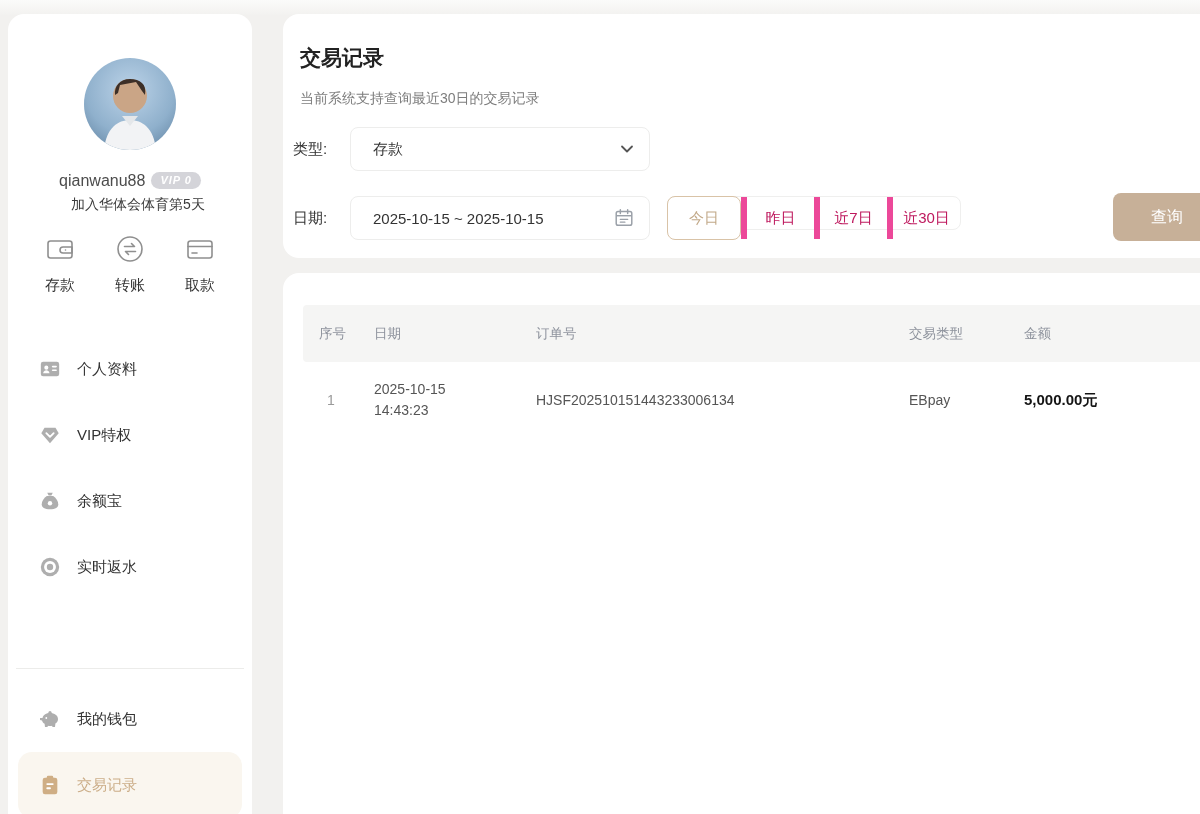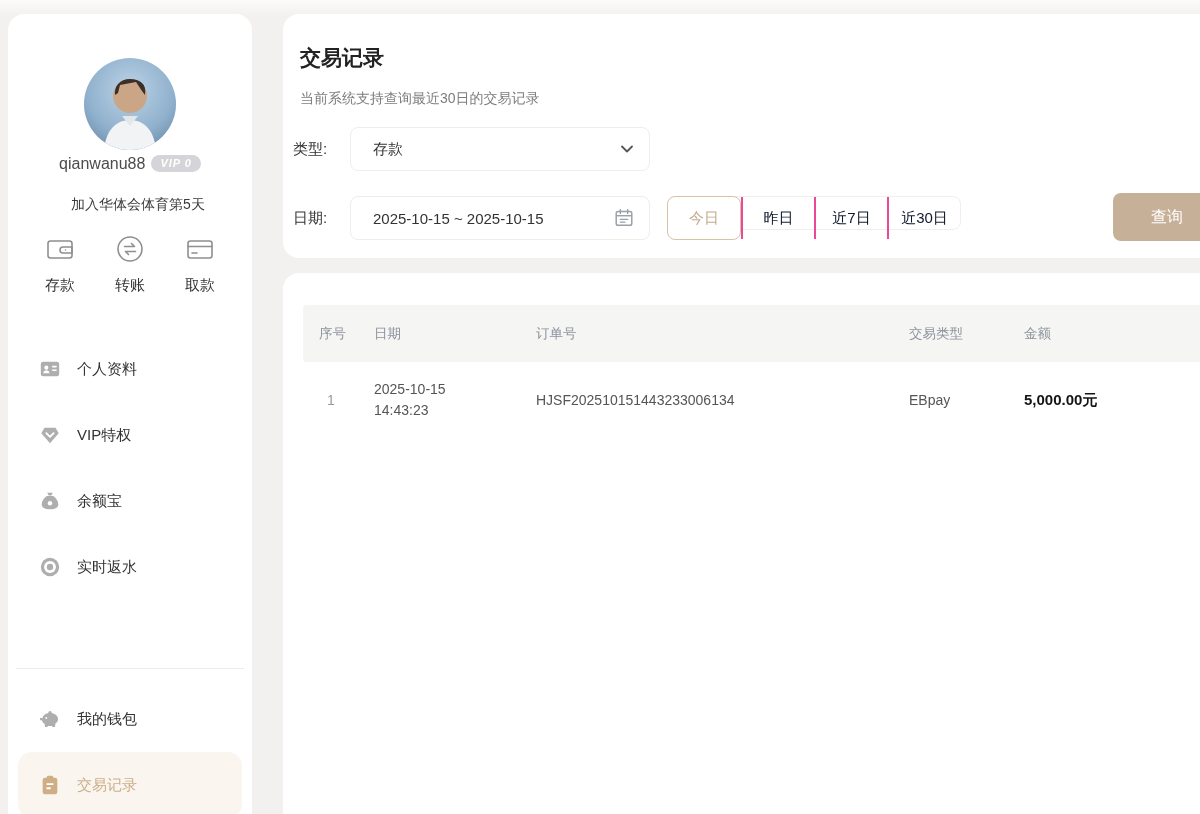--- a/index.html
+++ b/index.html
@@ -10,21 +10,21 @@
     color:#333;
   }
   .screen { position:relative; width:1200px; height:814px;
     background:linear-gradient(#fbfbfa 0px, #f2f1ef 16px); overflow:hidden; }
   .card { position:absolute; background:#fff; border-radius:16px; }
 
   
   .sidebar { left:8px; top:14px; width:244px; height:820px; }
   .avatar { position:absolute; top:44px; left:76px; width:92px; height:92px;
     border-radius:50%; overflow:hidden; }
-  .user-row { position:absolute; top:141px; left:0; width:100%; text-align:center;
+  .user-row { position:absolute; top:158px; left:0; width:100%; text-align:center;
     font-size:16px; color:#4c4c4c; white-space:nowrap; }
   .vip-badge { display:inline-block; margin-left:6px; background:#d4d4d9; color:#fff;
     font-size:11px; font-weight:bold; font-style:italic; padding:2px 9px 3px;
     border-radius:9px; vertical-align:2px; letter-spacing:1px; }
   .join-text { position:absolute; top:182px; left:8px; width:100%; text-align:center;
     font-size:14px; color:#3b3b3b; }
   .quick-actions { position:absolute; top:218px; left:0; width:100%;
     display:flex; justify-content:space-between; padding:0 24px; }
   .qa { display:flex; flex-direction:column; align-items:center; gap:10px;
     cursor:pointer; width:56px; }
@@ -62,22 +62,22 @@
     cursor:pointer; }
   .select-box { top:113px; }
   .date-box { top:182px; }
   .grow { flex:1; }
   .chev { width:16px; height:16px; }
   .cal { width:22px; height:22px; }
 
   .range-group { position:absolute; left:384px; top:182px; height:34px;
     display:flex; border:1px solid #efefee; border-radius:8px; background:#fff; }
   .range-btn { width:73px; height:42px; display:flex; align-items:center;
-    justify-content:center; font-size:15px; color:#0f172a; cursor:pointer;
-    border-left:2px solid #ec4899; }
+    justify-content:center; font-size:15px; color:#be185d; cursor:pointer;
+    border-left:6px solid #ec4899; }
   .range-btn:first-child { border-left:none; }
   .range-btn.active { border:1px solid #d9c3a7; border-radius:8px; color:#c2a989;
     margin:-1px 0 -1px -1px; height:44px; width:74px; background:#fff; }
 
   .search-btn { position:absolute; left:830px; top:179px; width:108px; height:48px;
     background:#c7b098; color:#fff; font-size:16px; border:none; border-radius:8px;
     cursor:pointer; font-family:inherit; text-align:center; }
 
   .table-card { left:283px; top:273px; width:940px; height:560px; }
   .tbl { position:absolute; left:20px; top:32px; width:917px; }

